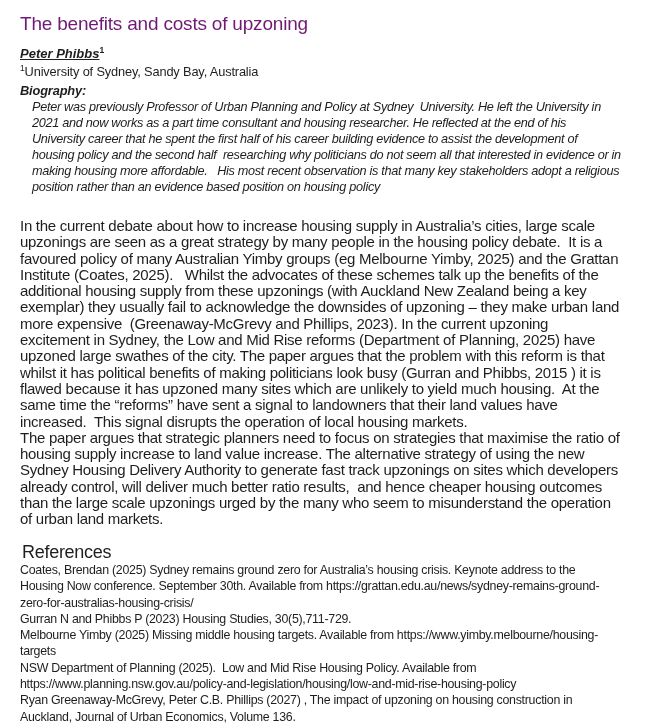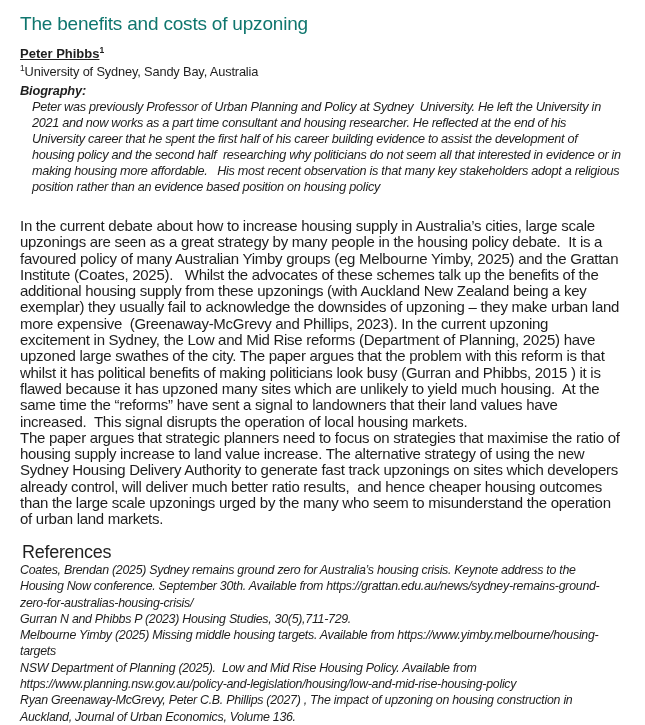--- a/index.html
+++ b/index.html
@@ -15,32 +15,33 @@
     color: #1e1e1e;
     -webkit-font-smoothing: antialiased;
   }
   .doc {
     padding: 13px 24px 0 20px;
   }
   .title {
     font-size: 19px;
     font-weight: 500;
     letter-spacing: -0.2px;
-    color: #0f766e;
+    color: #701a75;
     margin: 0 0 11px 0;
     line-height: 22px;
   }
   .author-line {
     margin: 0 0 2px 0;
     font-size: 13px;
     font-weight: bold;
     line-height: 16px;
   }
   .author-name {
     text-decoration: underline;
+    font-style: italic;
   }
   sup.sscript {
     font-size: 8.5px;
     vertical-align: super;
     line-height: 0;
     font-weight: normal;
   }
   .author-line sup.sscript { font-weight: bold; }
   .affiliation {
     margin: 0 0 2px 0;
@@ -82,21 +83,20 @@
     line-height: 16.3px;
     letter-spacing: -0.28px;
   }
   .reference {
     margin: 0;
     font-size: 12.4px;
     line-height: 16.3px;
     letter-spacing: -0.28px;
     white-space: pre-wrap;
     overflow-wrap: break-word;
-    font-style: italic;
   }
 </style>
 </head>
 <body>
 
 <main class="doc">
 
   <h1 class="title">The benefits and costs of upzoning</h1>
 
   <p class="author-line"><span class="author-name">Peter Phibbs</span><sup class="sscript">1</sup></p>

